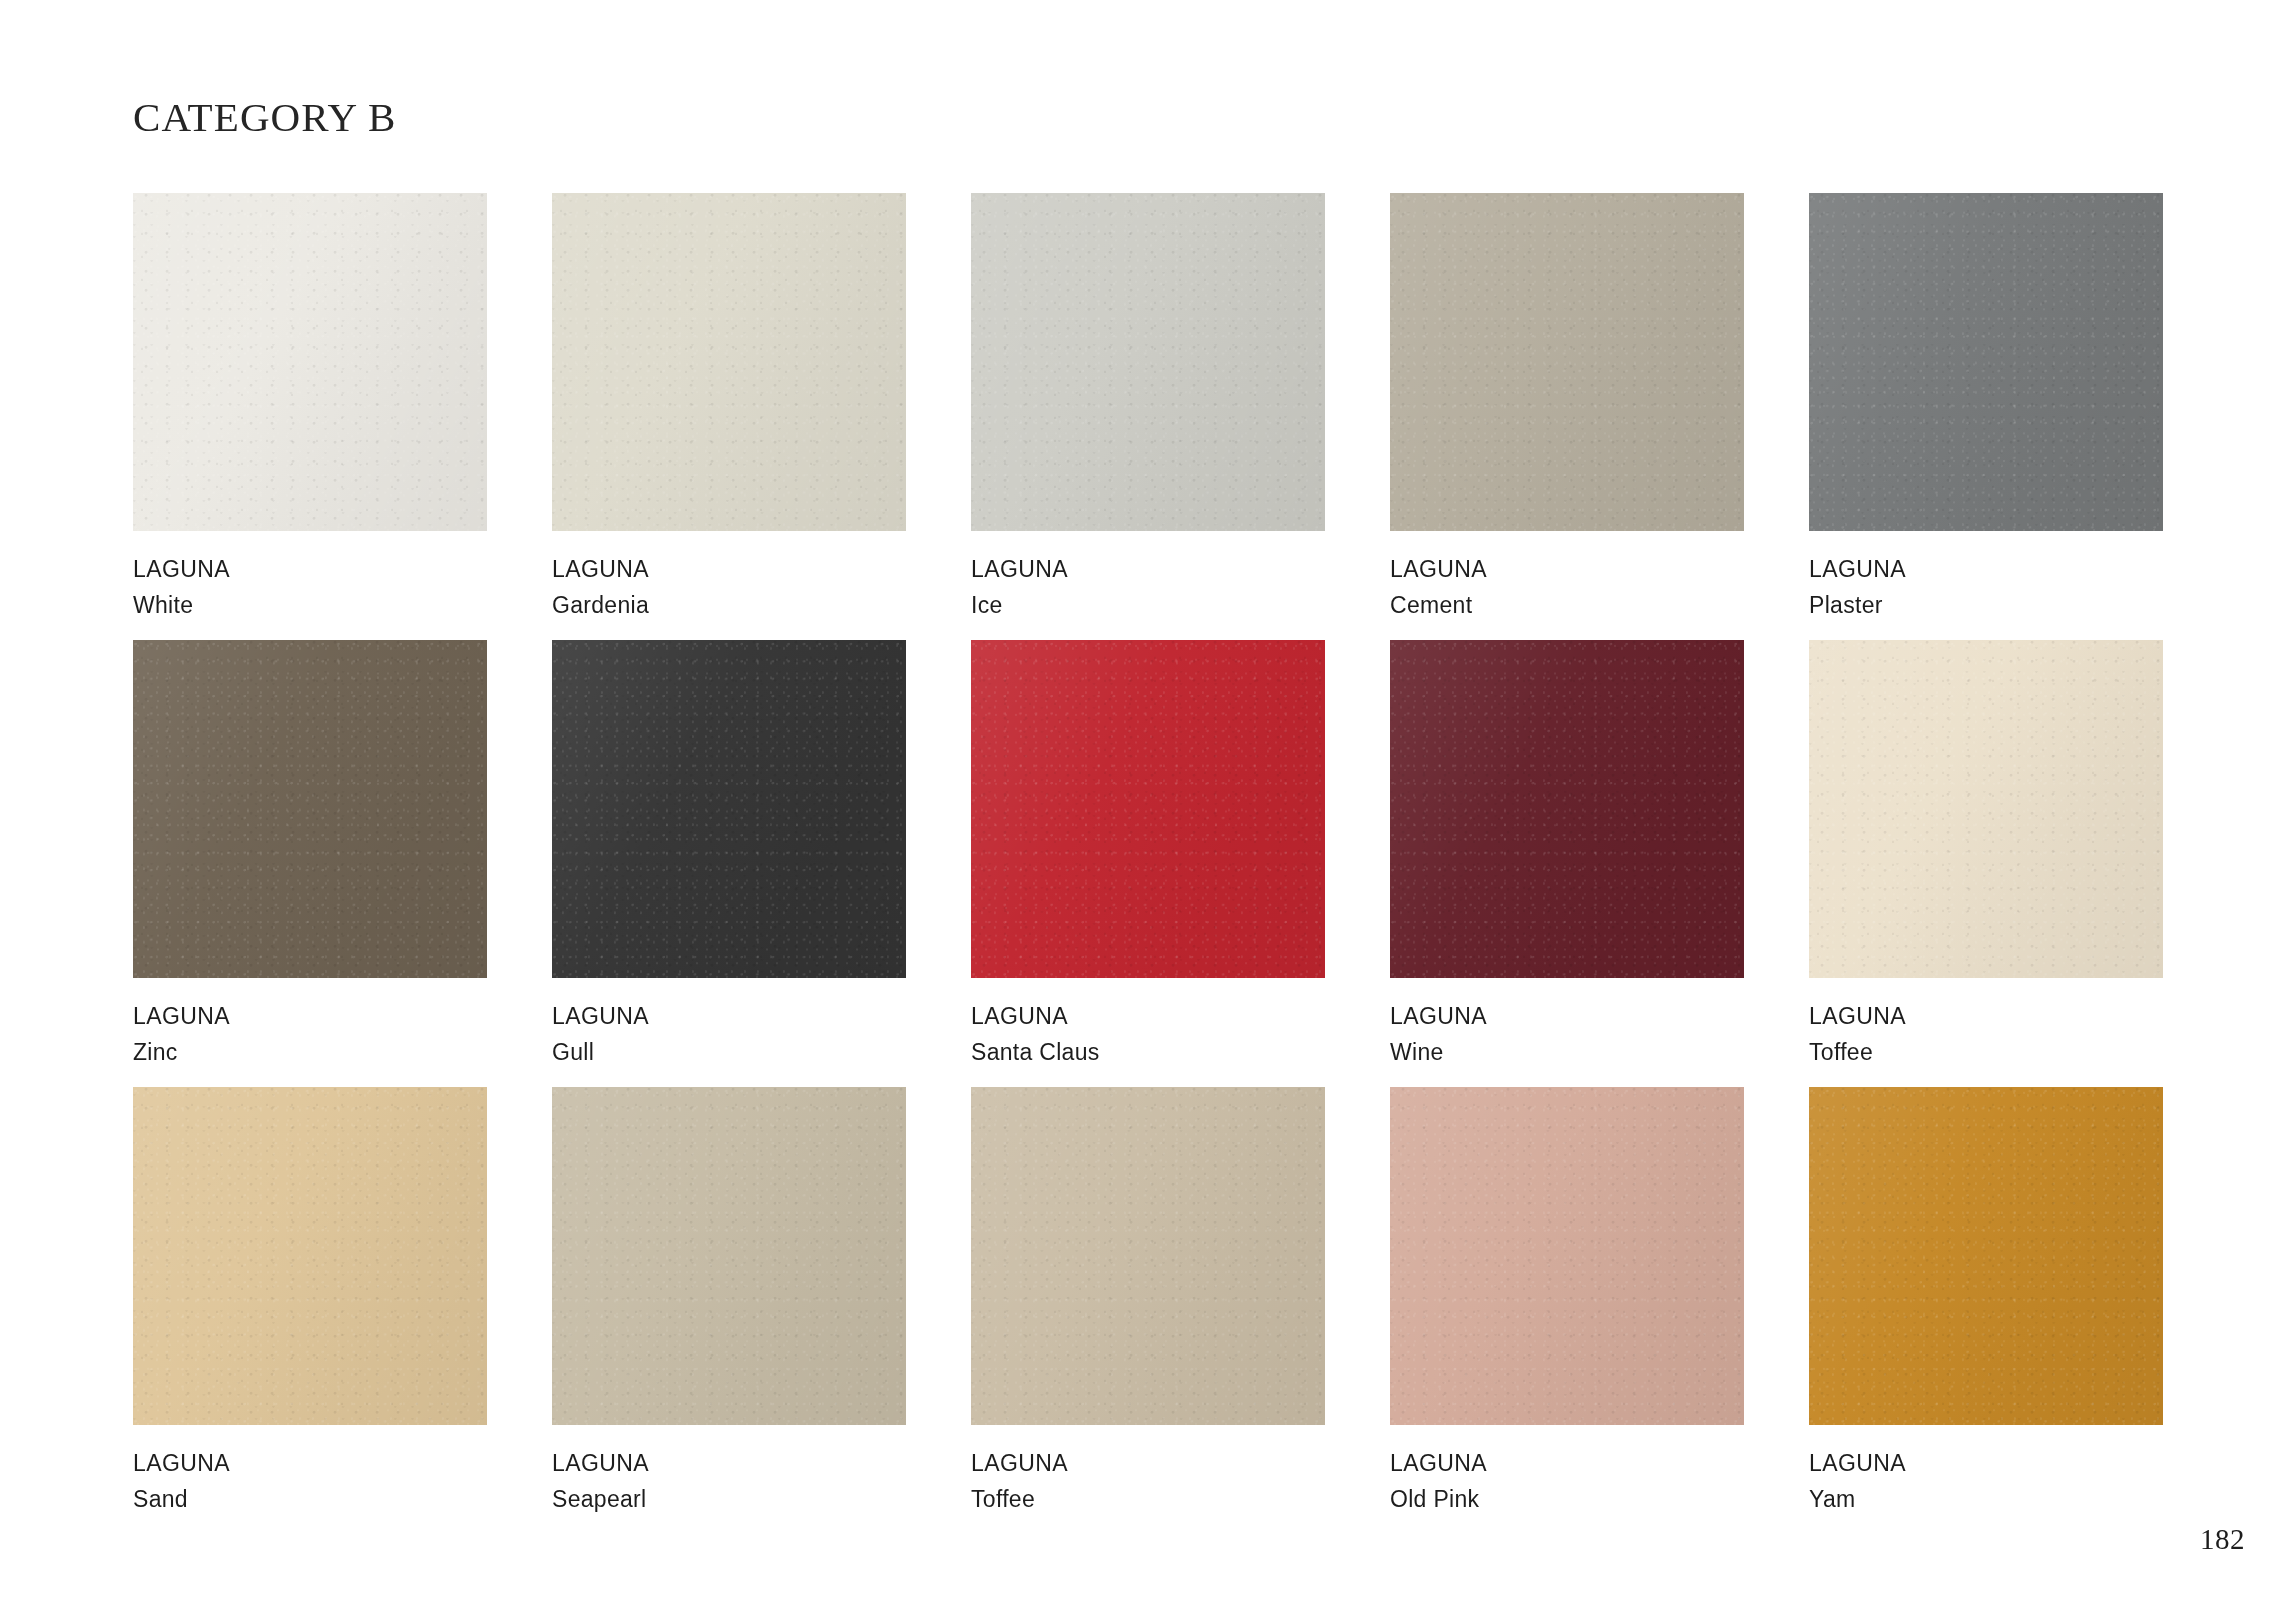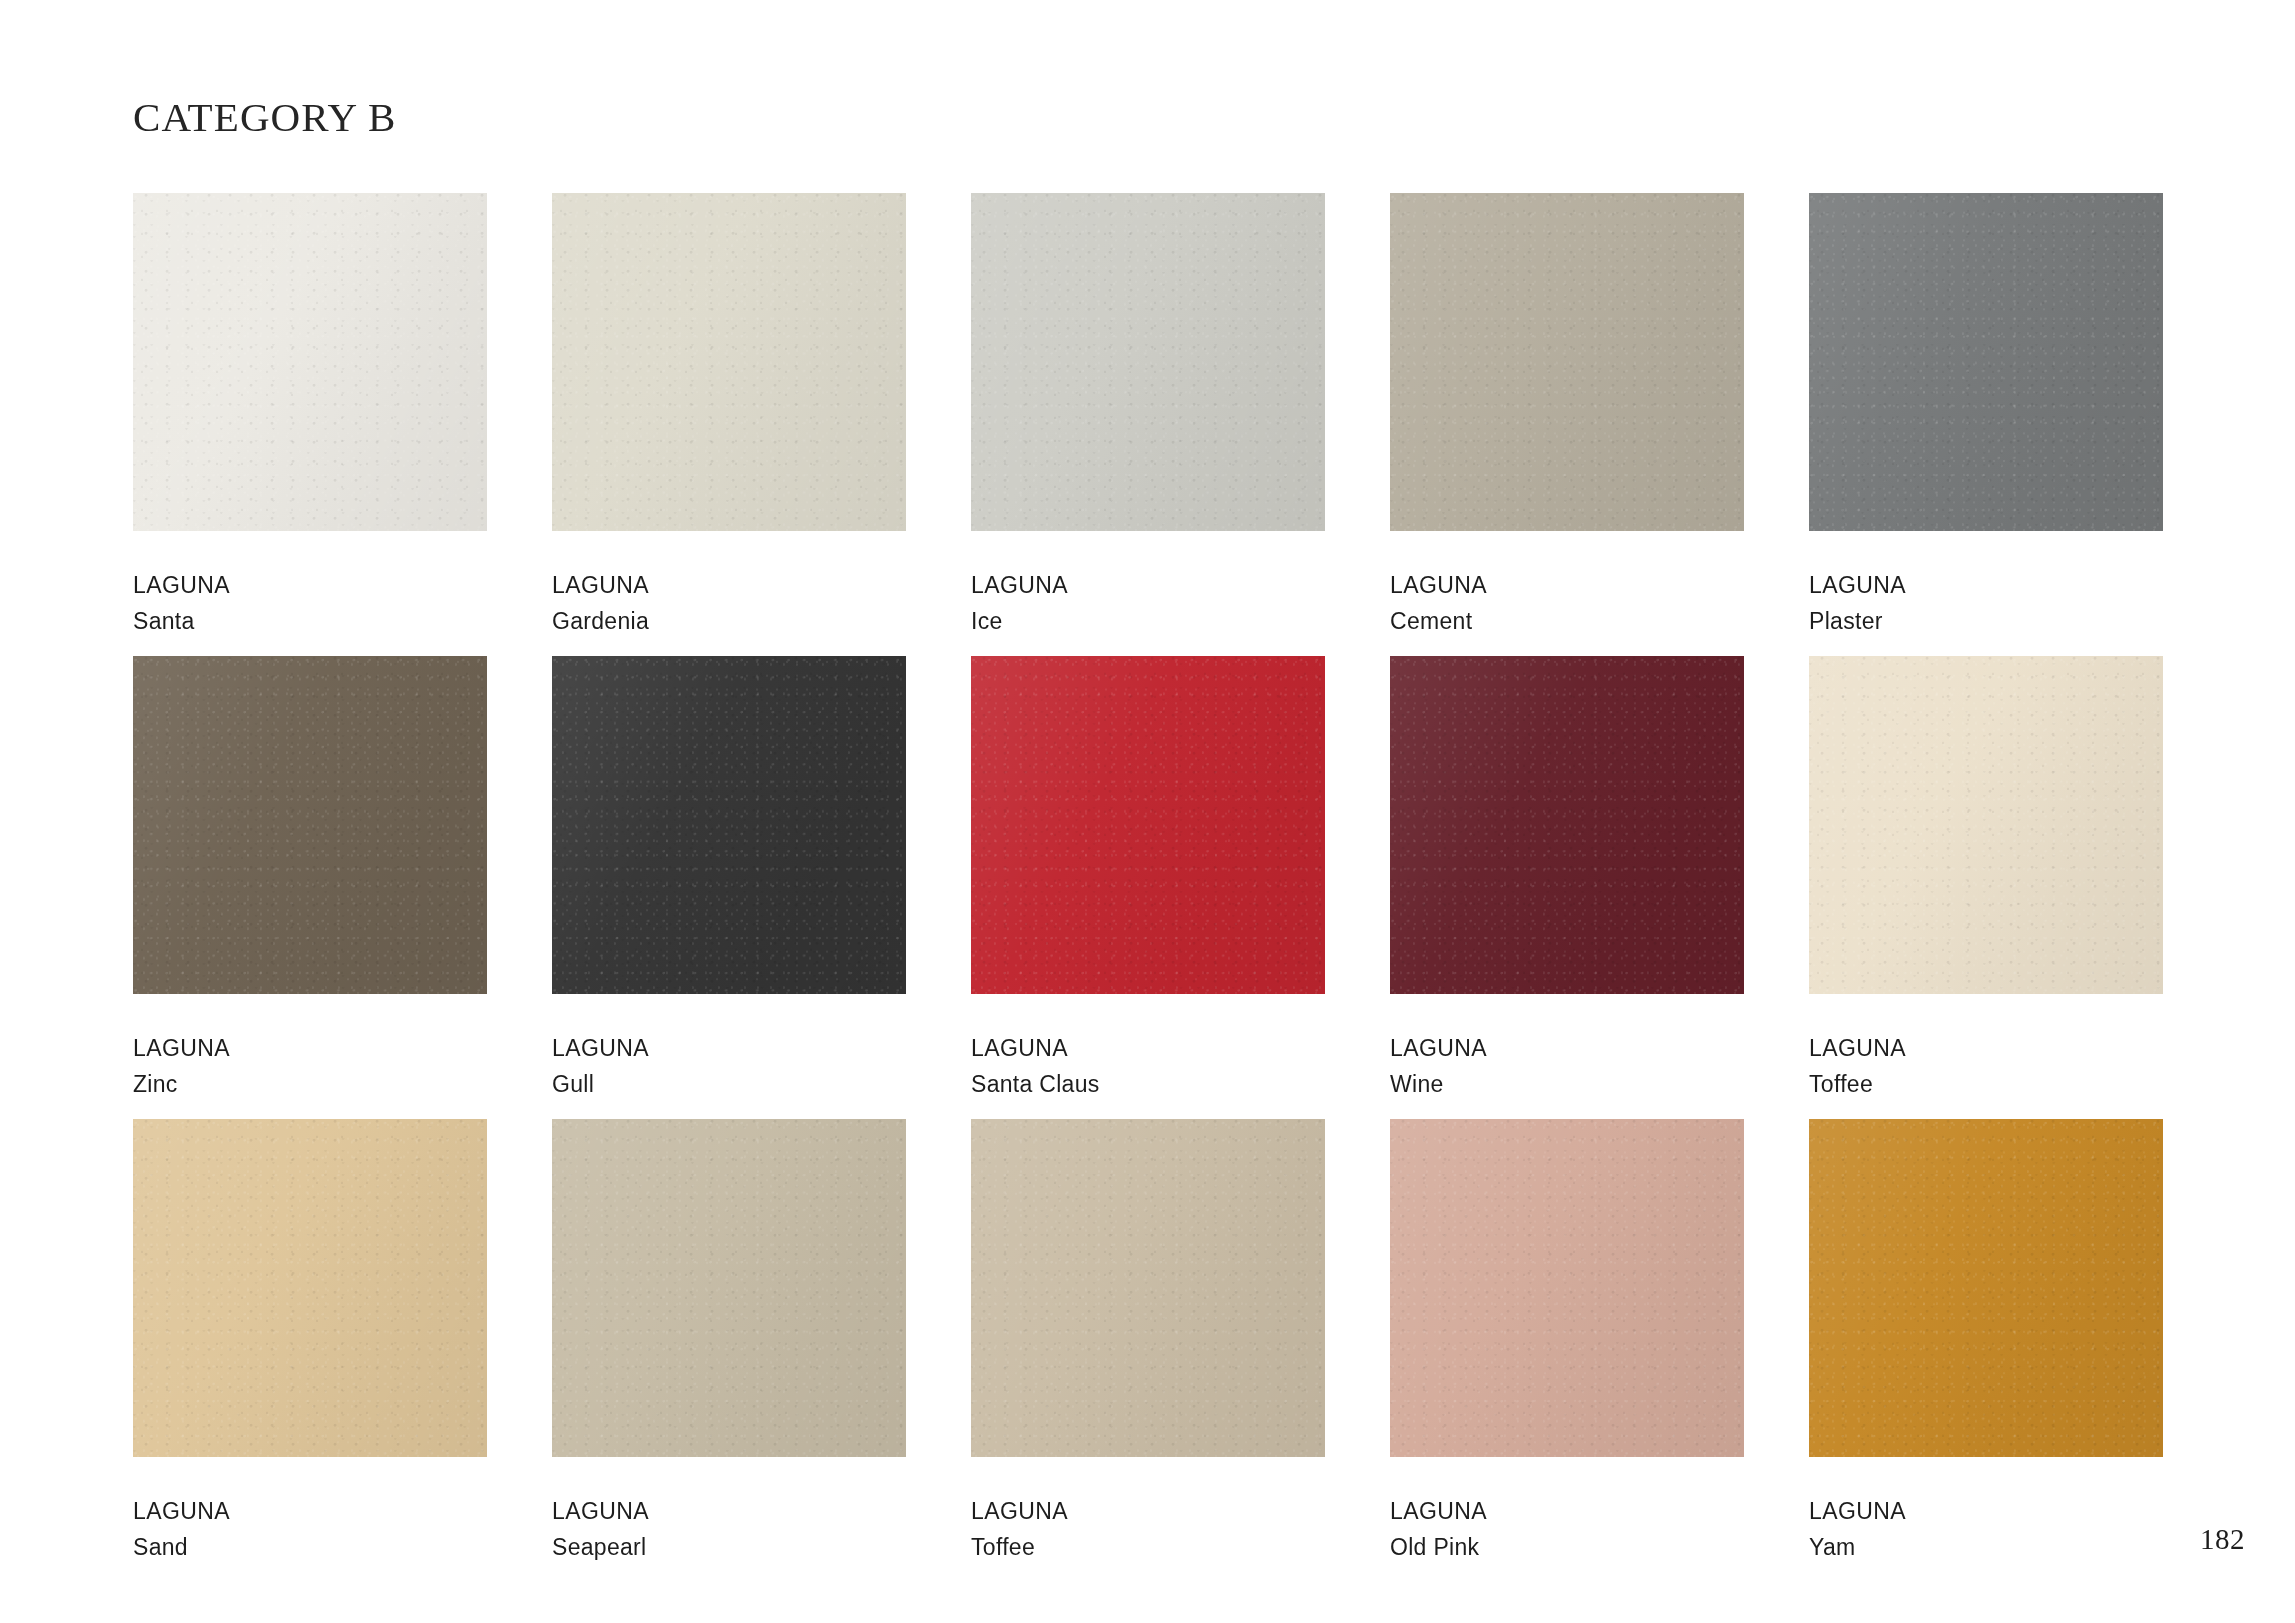--- a/index.html
+++ b/index.html
@@ -84,21 +84,20 @@
     position: absolute;
     inset: 0;
     background:
       linear-gradient(118deg, rgba(255,255,255,0.10) 0%, rgba(255,255,255,0.02) 38%, rgba(0,0,0,0.035) 72%, rgba(0,0,0,0.06) 100%);
     pointer-events: none;
   }
 
   .swatch-caption {
     padding-top: 27px;
     user-select: none;
-    margin-top: 16px;
   }
   .swatch-brand {
     font-size: 23px;
     font-weight: 300;
     letter-spacing: 0.4px;
     color: #1d1d1d;
     line-height: 1.0;
   }
   .swatch-name {
     font-size: 23px;
@@ -126,21 +125,21 @@
 
 <div class="page-header">
   <div class="category-title">CATEGORY B</div>
 </div>
 
 <div class="swatch-grid">
     <div class="swatch-cell">
       <div class="swatch-chip" style="background-color: rgb(236, 234, 228);"></div>
       <div class="swatch-caption">
         <div class="swatch-brand">LAGUNA</div>
-        <div class="swatch-name">Santa</div>
+        <div class="swatch-name">White</div>
       </div>
     </div>
     <div class="swatch-cell">
       <div class="swatch-chip" style="background-color: rgb(222, 219, 205);"></div>
       <div class="swatch-caption">
         <div class="swatch-brand">LAGUNA</div>
         <div class="swatch-name">Gardenia</div>
       </div>
     </div>
     <div class="swatch-cell">

